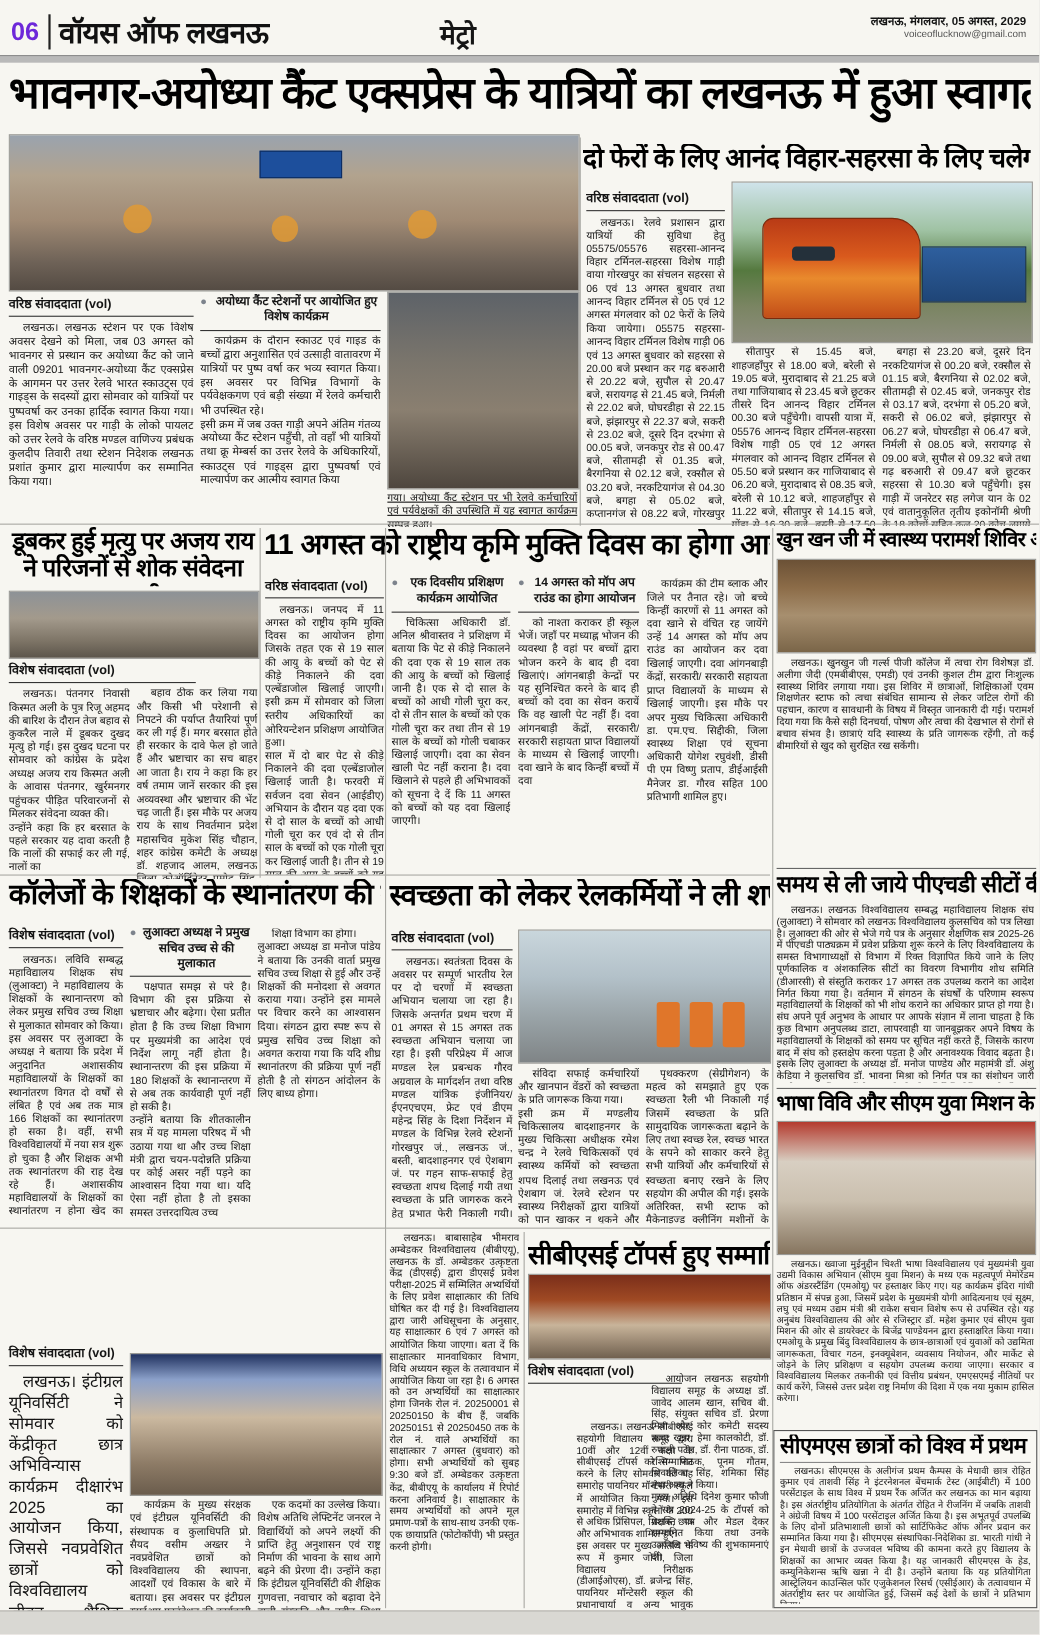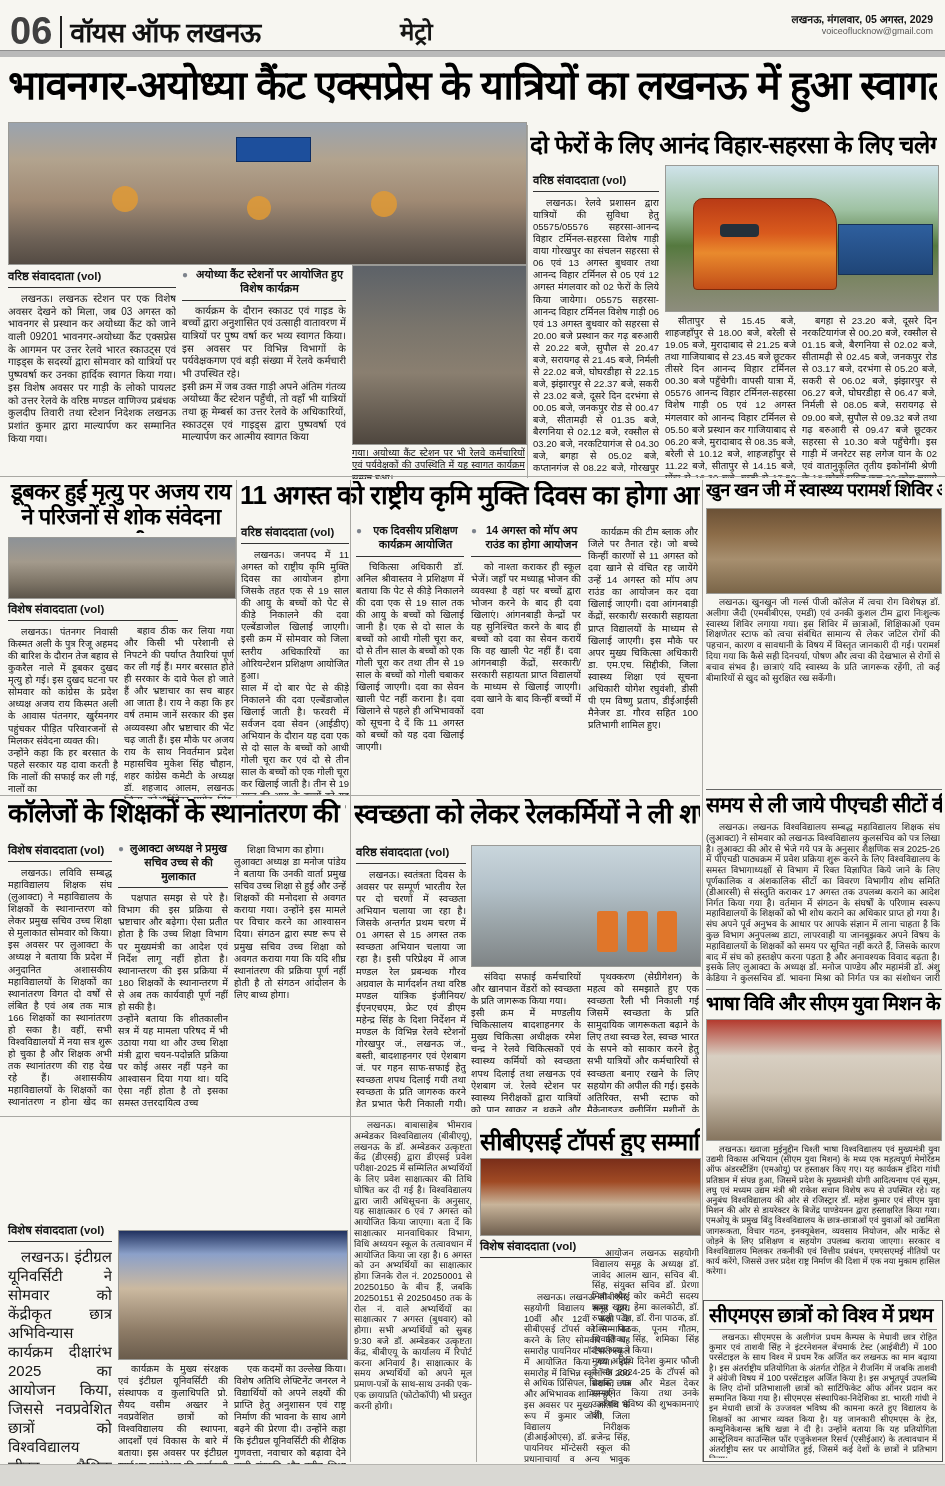--- a/index.html
+++ b/index.html
@@ -1,21 +1,21 @@
 <!DOCTYPE html>
 <html><head>
 <meta charset="utf-8">
 <style>
   html,body{margin:0;padding:0;background:#e9e8e4;}
   .page{position:relative;width:945px;height:1486px;margin:0 auto;background:#f7f6f1;
         font-family:"Liberation Sans","DejaVu Sans",sans-serif;color:#151515;overflow:hidden;}
   
   .masthead{position:absolute;left:0;top:4px;width:945px;height:44px;}
   .mh-left{position:absolute;left:10px;top:6px;display:flex;align-items:center;gap:8px;}
-  .mh-page{font-size:38px;font-weight:900;color:#404040;}
+  .mh-page{font-size:23px;font-weight:900;color:#6d28d9;}
   .mh-bar{width:2px;height:32px;background:#222;}
   .mh-title{font-size:27px;font-weight:900;color:#111;letter-spacing:-0.5px;}
   .mh-section{position:absolute;left:400px;top:10px;font-size:24px;font-weight:900;}
   .mh-right{position:absolute;right:12px;top:8px;text-align:right;}
   .mh-date{font-size:10.5px;font-weight:700;}
   .mh-email{font-size:9px;color:#555;}
   .rule-thick{position:absolute;left:0;top:50px;width:945px;height:6px;background:#b9b9b9;border-top:1px solid #8d8d8d;}
   
   .main-hl{position:absolute;left:8px;top:60px;width:929px;height:58px;font-size:40px;font-weight:900;
            color:#000;text-align:center;line-height:1.25;letter-spacing:-1px;white-space:nowrap;overflow:hidden;}

